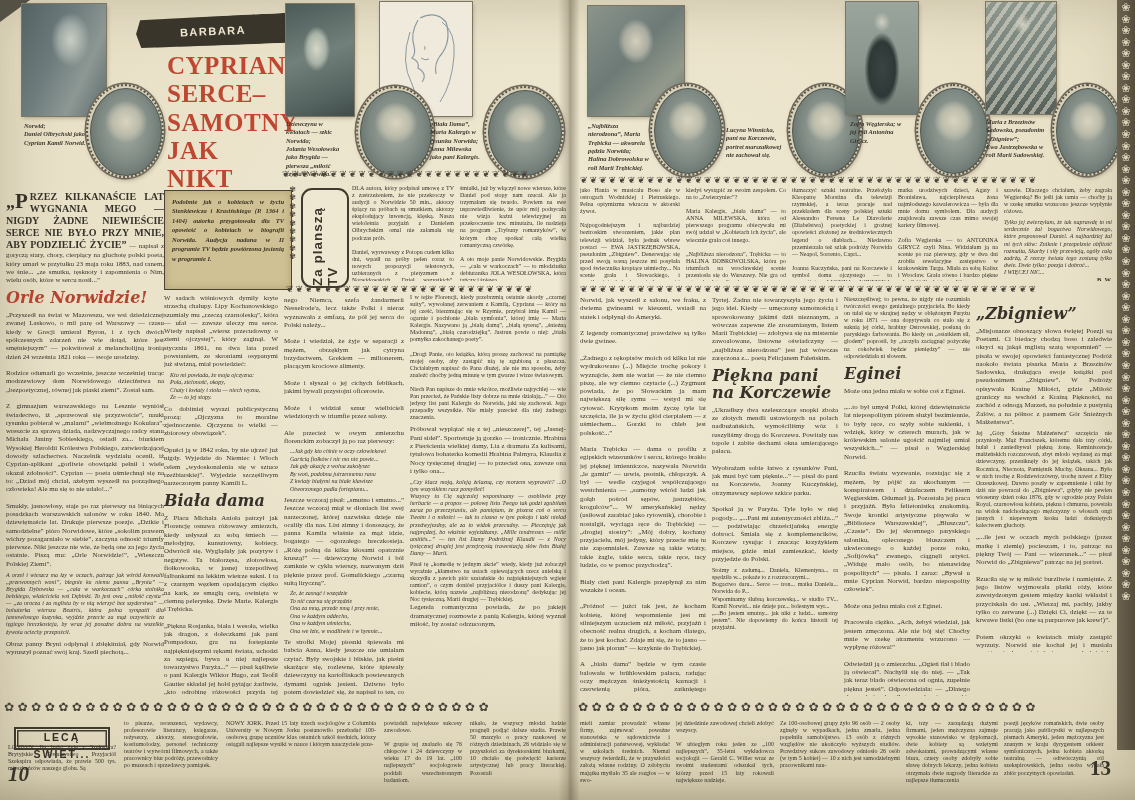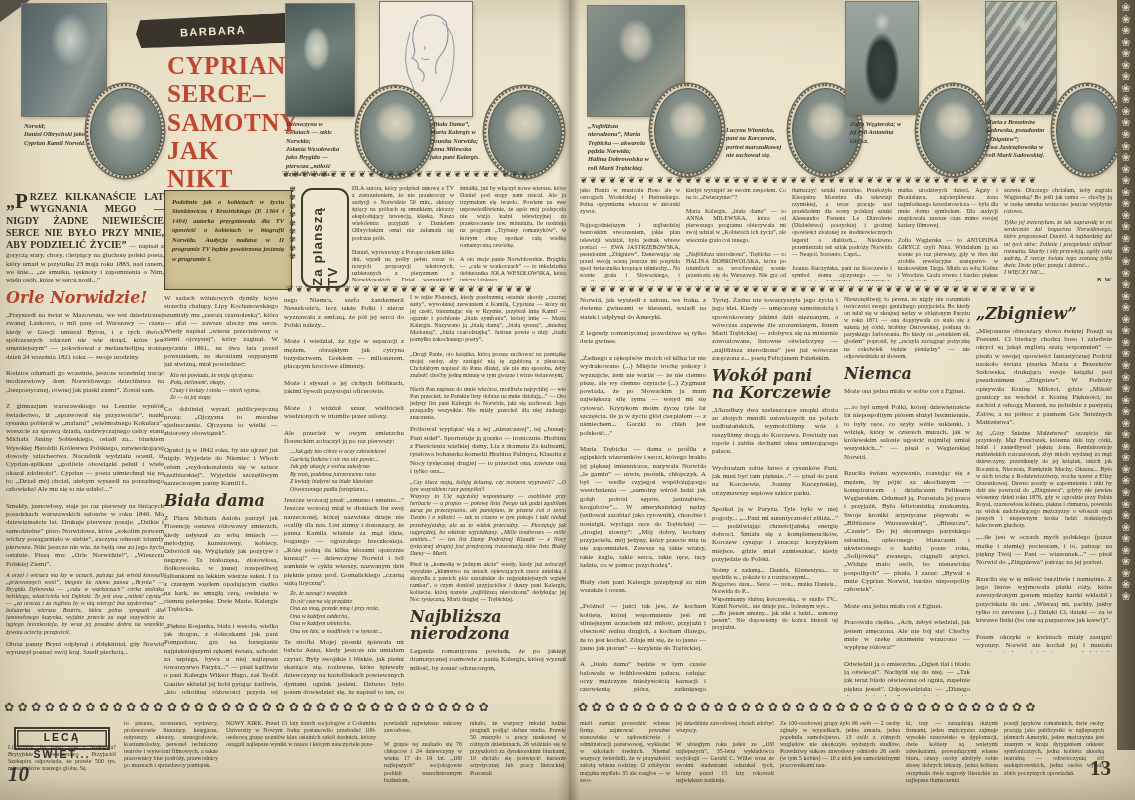--- a/index.html
+++ b/index.html
@@ -209,22 +209,20 @@
   <div class="abs col" style="left:410px;top:294px;width:156px;height:402px;">
     <div class="sm">I w tejże Florencji, kiedy przebrzmią ostatnie akordy „czarnej suity”, wywołanej zerwaniem z Kamilą, Cypriana — który na jej cześć, bierzmując się w Rzymie, przybrał imię Kamil — ogarnie i pochłonie „biała symfonia”, której imię — Maria Kalergis. Nazywano ją „białą damą”, „białą syreną”, „śnieżną Madonną”, „białą czarodziejką”. Jastrun powie o niej: „biała pomyłka zakochanego poety”.
 
 „Drogi Panie, oto książka, którą proszę zachować na pamiątkę mojej osoby, aby zastąpić nią tę zgubioną z płaszcza. Chciałabym napisać do Pana dłużej, ale nie ma sposobu, żeby znaleźć choćby jedną minutę w tym gwarze i wirze światowym.
 
 Niech Pan napisze do mnie wkrótce, możliwie najrychlej — wie Pan przecież, że Pańskie listy dobrze na mnie działają...” — Oto jedyny list pani Kalergis do Norwida, jaki się zachował. Jego przepadły wszystkie. Nie miały przecież dla niej żadnego znaczenia.</div>
     <div class="t para-gap">Próbował wyplątać się z tej „nieszczerej”, tej „Jasnej-Pani sideł”. Sportretuje ją gorzko — ironicznie. Hrabina z Pierścienia wielkiej damy, Lia z dramatu Za kulisami, tytułowa bohaterka komedii Hrabina Palmyra, Klaudia z Nocy tysięcznej drugiej — to przecież ona, zawsze ona i tylko ona...</div>
     <div class="sm it para-gap">„Czy klacz moją, koleją żelazną, czy morzem wyprawić? ...O tym wszystkiem racz pomyśleć!
 Wszyscy tu Cię najczulej wspominamy — osobliwie przy herbacie — a propos — połowę listu Twego tak godzi zgubiłam zaraz po przeczytaniu, ale pamiętam, że piszesz coś o sercu Twoim i o miłości — tak tu ciasno w tym pokoju i taki nieład przedwyjezdny, ale za to widok przecudny. — Pieczętuję jak najprędzej, bo właśnie wyjeżdżamy. „Mille tendresses — mille amitiés...” — ten list Damy Podróżnej Klaudii — z Nocy tysięcznej drugiej jest przejrzystą trawestacją słów listu Białej Damy — Marii.</div>
     <div class="sm para-gap">Pisał tę „komedię w jednym akcie” wtedy, kiedy już zobaczył wyraźnie „kłamstwo na ustach opiewających rzecz anielską i skrzydła z pawich piór szatańskie do najpiękniejszych wgięte ramion”, o czym doniósł przyjaciółce i duszy pani Kalergis, kobiecie, którą nazwie „najbliższą nierodzoną” dedykując jej Noc tysięczną, Marii drugiej — Trębickiej.</div>
-    <div class="hd">Najbliższa
-nierodzona</div>
     <div class="t">Legenda romantyczna powiada, że po jakiejś dramatycznej rozmowie z panią Kalergis, której wyznał miłość, by zostać odrzuconym,</div>
   </div>
 
   <div class="abs orn big" style="left:4px;top:701px;width:560px;">✿✿✿✿✿✿✿✿✿✿✿✿✿✿✿✿✿✿✿✿✿✿✿✿✿✿✿✿✿✿✿✿✿✿✿✿</div>
   <div class="abs" style="left:8px;top:719px;width:108px;height:42px;">
     <div class="rubric" style="width:92px;height:19px;margin:8px auto 4px auto;">LECĄ ŚWIET...</div>
   </div>
   <div class="abs col sm" style="left:8px;top:744px;width:108px;height:46px;">LONDYN. Ilu ludzi żyje z Szekspira? Brytyjskie Towarzystwo Przyjaciół Szekspira odpowiada, że prawie 500 tys. mieszkańców naszego globu. Są</div>
   <div class="abs col sm" style="left:124px;top:720px;width:94px;height:70px;">to pisarze, recenzenci, wydawcy, profesorowie literatury, księgarze, reżyserzy, aktorzy, stenografowie, kostiumolodzy, personel techniczny teatrów i wytwórni filmowych, a także pracownicy biur podróży, przewodnicy po muzeach i sprzedawcy pamiątek.</div>
   <div class="abs col sm" style="left:226px;top:720px;width:150px;height:70px;">NOWY JORK. Przed 15 laty trzech socjologów z Columbia University w Nowym Jorku postanowiło przebadać 100-osobową grupę uczniów klas ostatnich szkół średnich, którzy osiągali najlepsze wyniki w nauce i którym nauczyciele prze-</div>
@@ -305,36 +303,36 @@
 „Próżno! — jużci tak jest, że kocham kobietę, której wspomnienie jest mi silniejszym uczuciem niż miłość, przyjaźń i obecność realna drugich, a kocham dlatego, że to jest kochać. Zdaje mi się, że to jasno — jasno jak piorun” — krzyknie do Trębickiej.
 
 A „biała dama” będzie w tym czasie balowała w brühlowskim pałacu, radując oczy mężczyzn śnieżystością karnacji i czerwienią pióra, zatkniętego ekstrawagancko za uchem.
 
 O jakiej marzył kobiecie?
 
 Żadna nie powiedziała mu tego, co Eginea ukochanemu w dramacie</div>
 
   <div class="abs col" style="left:712px;top:296px;width:126px;height:400px;">
     <div class="t">Tyrtej. Żadna nie towarzyszyła jego życiu i jego idei. Kiedy — umęczony samotnością i sprowokowany jakimś dziś nieznanym, a wówczas zapewne źle zrozumianym, listem Marii Trębickiej — zdobywa się na misternie zawoalowane, listowne oświadczyny — „najbliższa nierodzona” jest już wówczas zaręczona z... poetą Felicjanem Faleńskim.</div>
-    <div class="hd">Wokół pani
+    <div class="hd">Piękna pani
 na Korczewie</div>
     <div class="t">„Ukradłszy dwa szeleszczące snopki zboża ze złotych mendli ustawionych na polach nadbużańskich, wymościliśmy wóz i ruszyliśmy drogą do Korczewa. Powitały nas topole i zabite dechami okna umierającego pałacu.
 
 Wyobrażam sobie łatwo z rysunków Pani, jak musi być tam pięknie...” — pisał do pani na Korczewie, Joanny Kuczyńskiej, otrzymawszy sepiowe szkice parku.
 
 Spotkał ją w Paryżu. Tyle było w niej pogody... „...Pani mi autentyczności zbliża...” — podziwiając chrześcijańską energię dobroci. Śmiała się z komplemencików, Korczew rysując i znacząc krzyżykiem miejsce, gdzie miał zamieszkać, kiedy przyjedzie do Polski.</div>
     <div class="sm para-gap">Stoimy z zadumą... Daniela, Klementyna... ra spędziła w... pokaże to z rozrzuconymi...
 Bogactwo daru... Serce — tron... matka Daniela... Norwida do P...
 Wspominamy ślubną korczewską... w studio TV... Kamil Norwid... nie dzieje prz... bolesnym wyr...
 „...Bo jestem smutny... jak nikt z ludzi... samotny jestem”. Nie dopowiemy do końca historii tej przyjaźni.</div>
   </div>
 
   <div class="abs col" style="left:844px;top:296px;width:126px;height:400px;">
     <div class="sm">Nieszczęśliwej; to pewna, że nigdy nie rozumiała twórczości swego genialnego przyjaciela. Bo kiedy on tułał się w skrajnej nędzy w oblężonym Paryżu w roku 1871 — ona dopytywała co stało się z suknią jej córki, hrabiny Ostrowskiej, posłaną do paryskiego farbowania. Bo kiedy on „ostatkiem sił, głodem” poprosił, by „raczyła zaciągnąć pożyczkę na cokolwiek będzie pieniędzy” — nie odpowiedziała ni słowem.</div>
-    <div class="hd">Niemca</div>
+    <div class="hd">Eginei</div>
     <div class="t">Może ona jedna miała w sobie coś z Eginei.
 
 „...to był umysł Polki, której dziewiętnaście lat niepospolitym piórem służył bezimiennie, to były ręce, co szyły sobie sukienki, i wdzięk, który w czterech murach, jak w królewskim salonie ugościć najmilej umiał wszystkich...” — pisał o Węgierskiej Norwid.
 
 Rzuciła światu wyzwanie, rozstając się z mężem, by pójść za ukochanym — konspiratorem i działaczem Feliksem Węgierskim. Odumarł ją. Pozostała jej praca i przyjaźń. Była felietonistką znakomitą. Swoje kroniki artystyczne pisywała w „Bibliotece Warszawskiej”, „Bluszczu”, „Czasie”. Do jej skromnego paryskiego saloniku, opleconego bluszczem i ukwieconego o każdej porze roku, „Sofijówką” zwanego, ciągnęli artyści. „Widuję mało osób, bo nienawidzę pospolitych” — pisała. I zaraz: „Bywał u mnie Cyprian Norwid, bardzo niepospolity człowiek”.
 
 Może ona jedna miała coś z Eginei.
 
 Pracowała ciężko. „Ach, żebyś wiedział, jak jestem zmęczona. Ale nie bój się! Choćby mnie w rzekę atramentu wrzucono — wypłynę różowa!”
 

